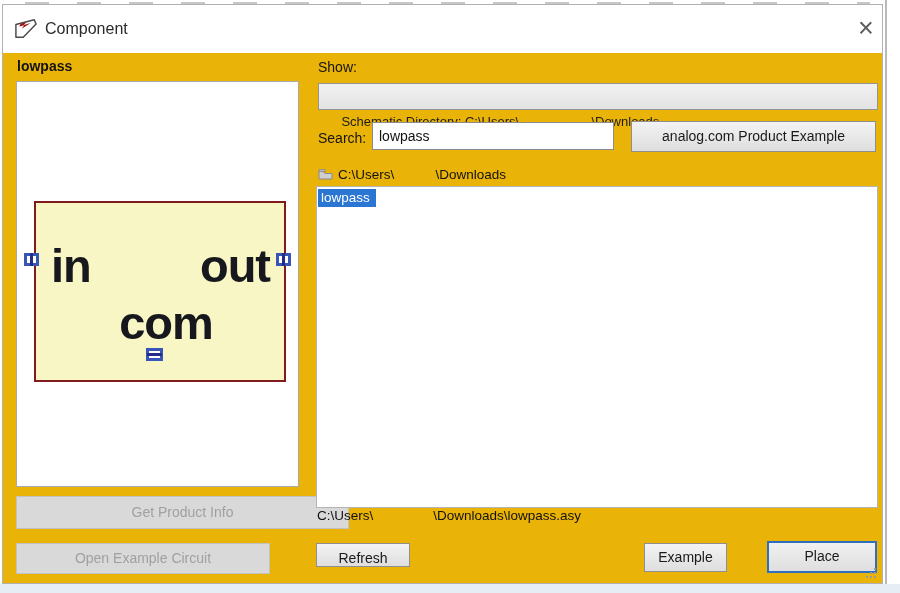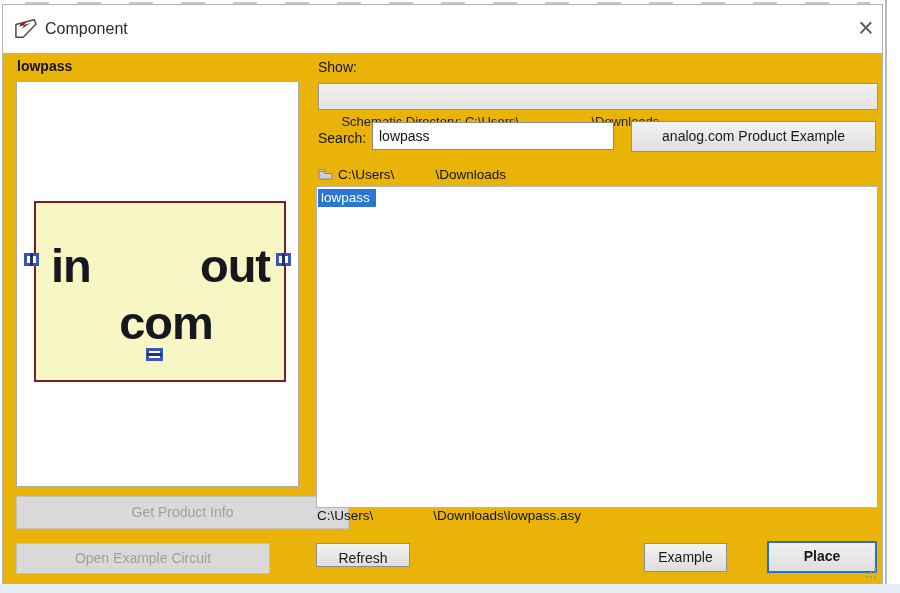--- a/index.html
+++ b/index.html
@@ -72,21 +72,21 @@
   .listbox{position:absolute;left:313px;top:181px;width:562px;height:322px;box-sizing:border-box;
     background:#ffffff;border:1px solid #b5b5b5;}
   .list-item{display:inline-block;margin:2px 0 0 1px;padding:1px 6px 2px 3px;
     font-size:13.5px;color:#ffffff;background:#2a76d2;}
 
   .path-text{position:absolute;left:314px;top:503px;font-size:13.5px;color:#111;white-space:pre;}
 
   .btn-refresh{left:313px;top:538px;width:94px;height:24px;line-height:28px;}
   .btn-cancel{left:641px;top:538px;width:83px;height:29px;line-height:27px;}
   .btn-place{left:764px;top:536px;width:110px;height:32px;line-height:27px;
-    border:2px solid #2e6fc0;background:linear-gradient(#f0f0f0,#dfdfdf);font-weight:bold;}
+    border:2px solid #2e6fc0;background:linear-gradient(#f0f0f0,#dfdfdf);}
 
   .grip{position:absolute;right:5px;bottom:4px;width:11px;height:11px;}
   .grip::before{content:"";position:absolute;left:8px;top:0;width:2px;height:2px;background:#9a9a9a;
     box-shadow:-4px 4px 0 #9a9a9a, 0 4px 0 #9a9a9a, -8px 8px 0 #9a9a9a, -4px 8px 0 #9a9a9a, 0 8px 0 #9a9a9a;}
 </style>
 </head>
 <body>
 
 <div class="art-top"></div>
 <div class="art-edge"></div>

